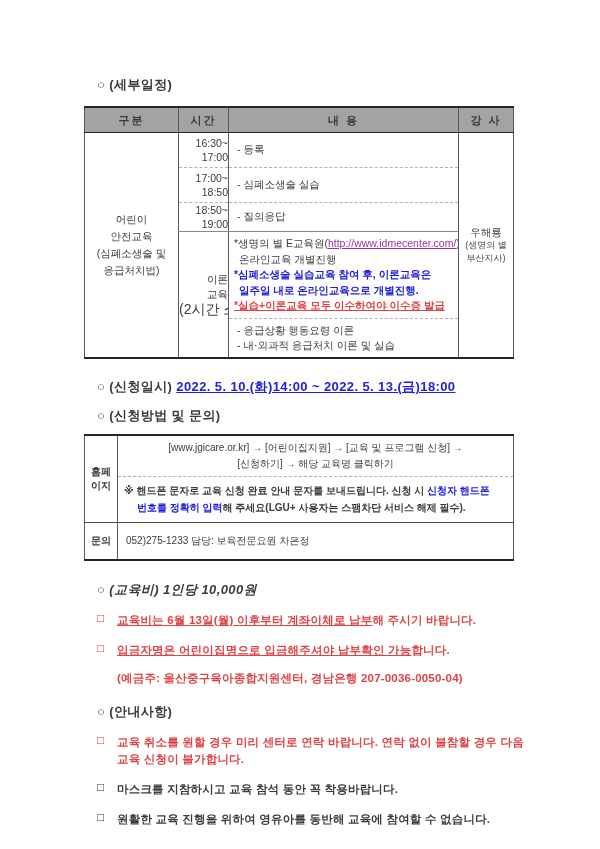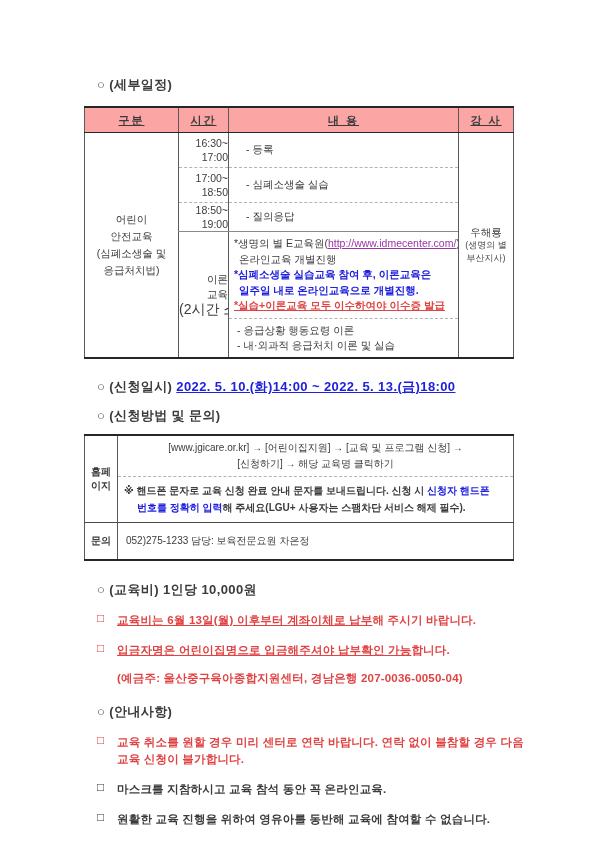--- a/index.html
+++ b/index.html
@@ -17,26 +17,26 @@
   
   table.tbl{
     border-collapse:collapse;table-layout:fixed;
     margin-left:84px;width:429px;
     border-top:2px solid #262626;border-bottom:2px solid #262626;
     border-left:1px solid #5a5a5a;border-right:1px solid #5a5a5a;
     margin-top:12px;
   }
   .tbl td{vertical-align:middle;font-size:10.5px;overflow:hidden;}
   tr.hdr td{
-    background:#fca5a5;text-align:center;font-weight:700;font-size:11px;
-    height:22px;border-bottom:1.5px solid #262626;letter-spacing:2px;text-decoration:underline;
+    background:#a3a3a3;text-align:center;font-weight:700;font-size:11px;
+    height:22px;border-bottom:1.5px solid #262626;letter-spacing:2px;
   }
   .vr{border-left:1px solid #5a5a5a;}
   .time{text-align:right;line-height:14px;padding:0 0;}
-  .cont{padding:3px 4px 3px 17px;}
+  .cont{padding:3px 4px 3px 8px;}
   .dash td.time,.dash td.cont{border-bottom:1px dashed #b3b3b3;}
   .solid td.time,.solid td.cont{border-bottom:1px solid #8a8a8a;}
   .cat{ text-align:center;line-height:17px;font-size:10.5px;}
   .inst{text-align:center;line-height:13px;font-size:10px;border-radius:11px;}
   .inst .sub{font-size:9px;color:#4a4a4a;}
   .theory-time{line-height:15px;}
   .theory-time .sub{font-size:14px;}
   .line{white-space:nowrap;}
   .starred{padding:3px 2px 3px 5px;font-size:10px;line-height:15.5px;}
   .starred .ind{padding-left:5px;}
@@ -175,21 +175,21 @@
         <div class="line ind2"><span class="blue">번호를 정확히 입력</span><span>해 주세요(LGU+ 사용자는 스팸차단 서비스 해제 필수).</span></div>
       </td>
     </tr>
     <tr class="topline">
       <td class="lbl">문의</td>
       <td class="contact vr">052)275-1233 담당: 보육전문요원 차은정</td>
     </tr>
   </tbody>
     </table>
 
-  <div class="heading" style="margin-top:20px;">○ (교육비) 1인당 10,000원</div>
+  <div class="heading" style="margin-top:20px;font-style:italic;">○ (교육비) 1인당 10,000원</div>
 
   <div class="item red">
     <span class="box">□</span>
     <span class="line"><span class="u">교육비는 6월 13일(월) 이후부터 계좌이체로 납부</span><span>해 주시기 바랍니다.</span></span>
   </div>
   <div class="item red">
     <span class="box">□</span>
     <span class="line"><span class="u">입금자명은 어린이집명으로 입금해주셔야 납부확인 가능</span><span>합니다.</span></span>
   </div>
   <div class="item red account" style="margin-top:11px;">
@@ -198,20 +198,20 @@
 
   <div class="heading" style="margin-top:16px;">○ (안내사항)</div>
 
   <div class="item red">
     <span class="box">□</span>
     <div class="line">교육 취소를 원할 경우 미리 센터로 연락 바랍니다. 연락 없이 불참할 경우 다음</div>
     <div class="line">교육 신청이 불가합니다.</div>
   </div>
   <div class="item">
     <span class="box">□</span>
-    <span class="line">마스크를 지참하시고 교육 참석 동안 꼭 온라인교육.</span>
+    <span class="line">마스크를 지참하시고 교육 참석 동안 꼭 착용바랍니다.</span>
   </div>
   <div class="item">
     <span class="box">□</span>
     <span class="line">원활한 교육 진행을 위하여 영유아를 동반해 교육에 참여할 수 없습니다.</span>
   </div>
 
 </div>
 
 </body></html>

